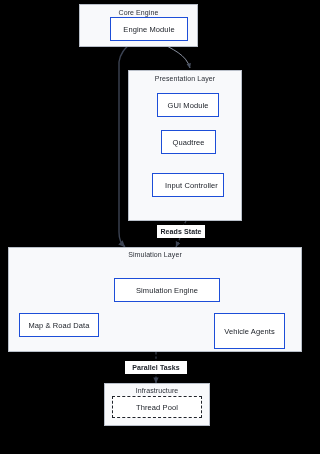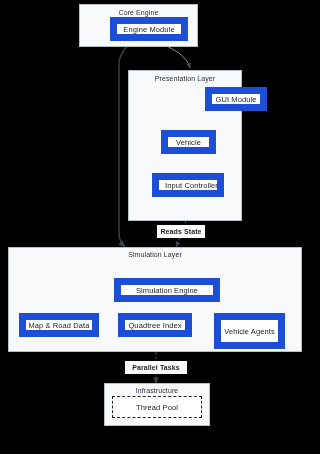--- a/index.html
+++ b/index.html
@@ -38,21 +38,21 @@
     font-size: 7px;
     color: #2c3038;
     letter-spacing: 0.1px;
     white-space: nowrap;
   }
   
   .node {
     position: absolute;
     box-sizing: border-box;
     background: #ffffff;
-    border: 7px solid #1d4ed8;
+    border: 1px solid #1d4ed8;
     display: flex;
     align-items: center;
     justify-content: center;
     font-size: 7.5px;
     color: #20242b;
     text-align: center;
     letter-spacing: 0.1px;
     white-space: nowrap;
   }
   .node.dashed {
@@ -108,32 +108,31 @@
   </svg>
 
   <div class="cluster" style="left:79px; top:4px; width:119px; height:43px;">
     <div class="cluster-label" style="top:4px;">Core Engine</div>
   </div>
   <div class="node" style="left:110px; top:17px; width:78px; height:24px;">Engine Module</div>
 
   <div class="cluster" style="left:128px; top:70px; width:114px; height:151px;">
     <div class="cluster-label" style="top:4px;">Presentation Layer</div>
   </div>
-  <div class="node" style="left:157px; top:87px; width:62px; height:24px;margin-left:48px;">GUI Module</div>
-  <div class="node" style="left:161px; top:130px; width:55px; height:24px;">Vehicle</div>
+  <div class="node" style="left:157px; top:93px; width:62px; height:24px;">GUI Module</div>
+  <div class="node" style="left:161px; top:130px; width:55px; height:24px;">Quadtree</div>
   <div class="node" style="left:152px; top:173px; width:72px; height:24px;padding-left:7px;">Input Controller</div>
 
   <div class="edge-label" style="left:157px; top:225px; width:48px; height:13px; line-height:11px;">Reads State</div>
 
   <div class="cluster" style="left:8px; top:247px; width:294px; height:105px;">
     <div class="cluster-label" style="top:3px;">Simulation Layer</div>
   </div>
   <div class="node" style="left:114px; top:278px; width:106px; height:24px;">Simulation Engine</div>
   <div class="node" style="left:19px; top:313px; width:80px; height:24px;text-align:center;">Map &amp; Road Data</div>
-  <div class="node" style="left:118px; top:313px; width:74px; height:24px;">Quadtree Index</div>
   <div class="node" style="left:214px; top:313px; width:71px; height:36px;">Vehicle Agents</div>
 
   <div class="edge-label" style="left:125px; top:361px; width:62px; height:13px; line-height:11px;">Parallel Tasks</div>
 
   <div class="cluster" style="left:104px; top:383px; width:106px; height:43px;">
     <div class="cluster-label" style="top:3px;">Infrastructure</div>
   </div>
   <div class="node dashed" style="left:112px; top:396px; width:90px; height:22px;">Thread Pool</div>
 
 </div>

